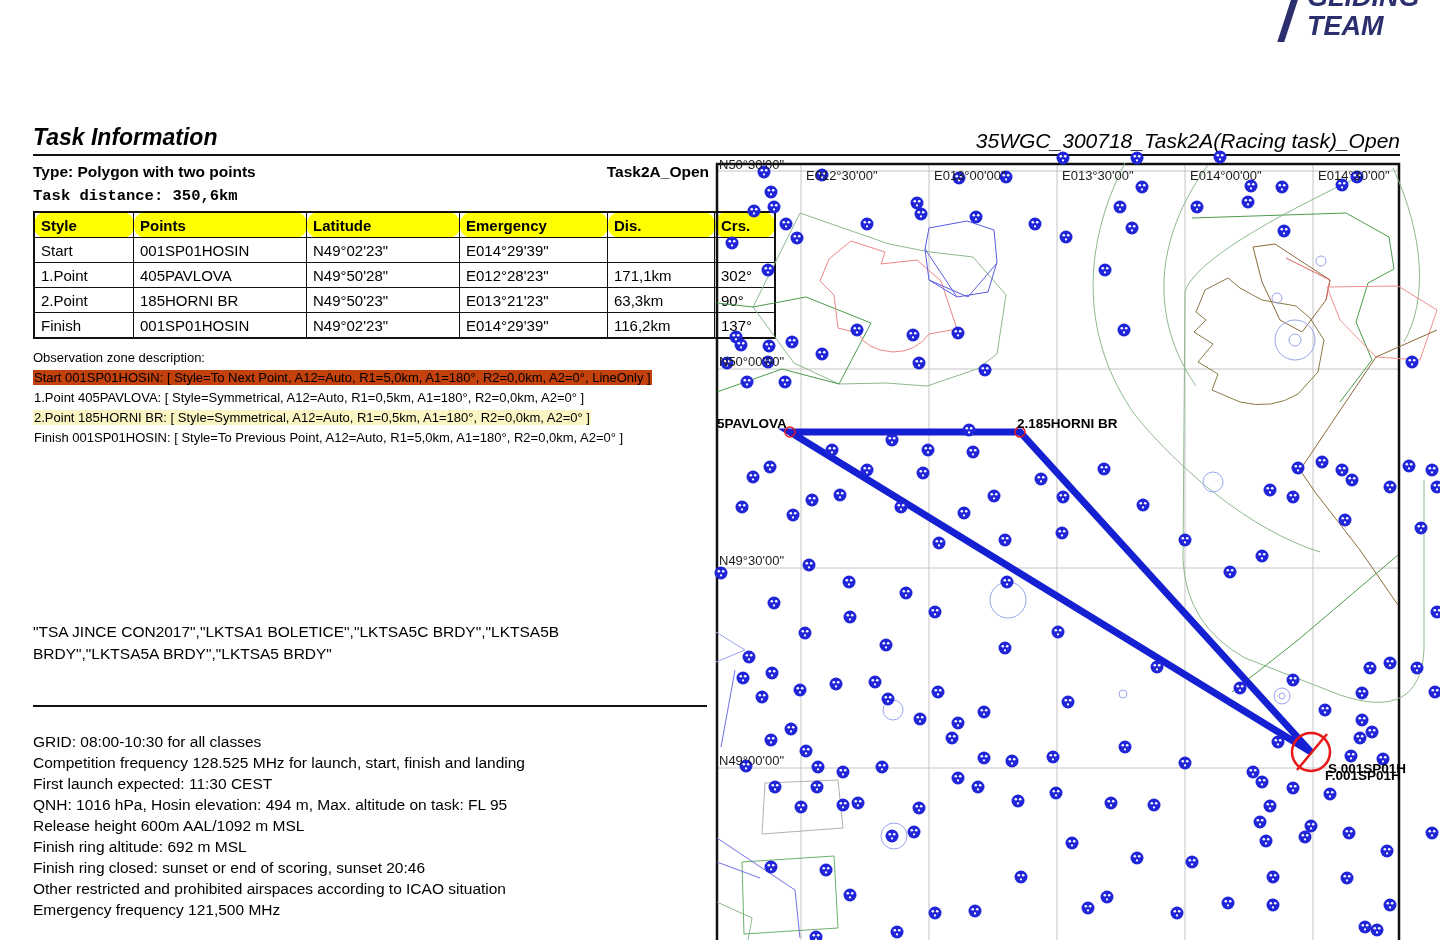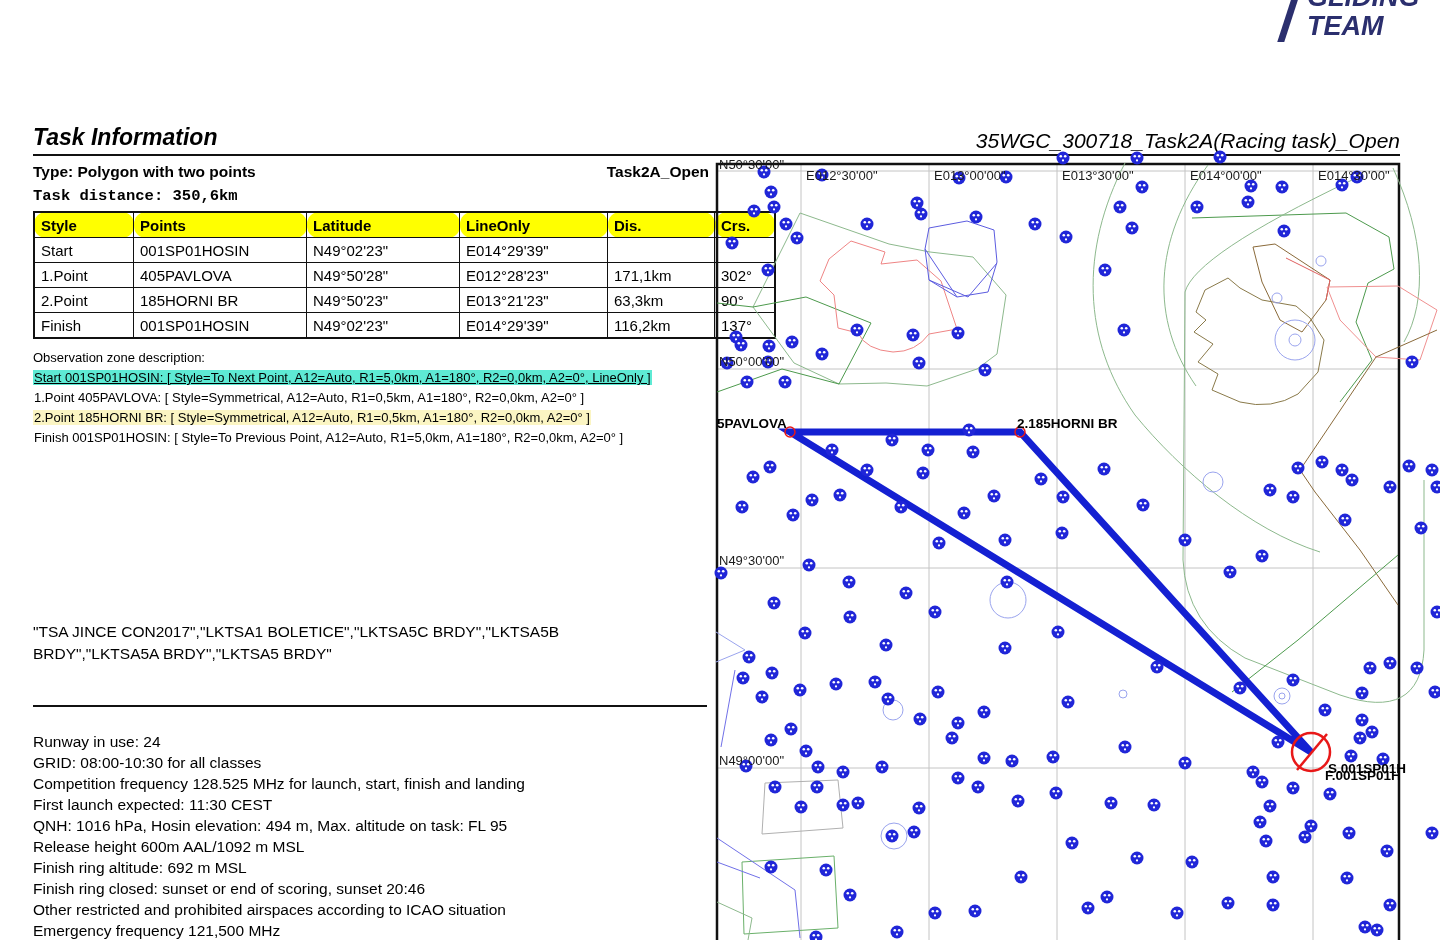--- a/index.html
+++ b/index.html
@@ -39,21 +39,21 @@
   <span>Type: Polygon with two points</span>
 </div>
 <div class="abs dist-line">Task distance: 350,6km</div>
 
 <table class="abs task">
   <thead>
       <tr id="task-thead-row">
         <th style="width: 88px; background: rgb(255, 255, 0);">Style</th>
         <th style="width: 162px; background: rgb(255, 255, 0);">Points</th>
         <th style="width: 142px; background: rgb(255, 255, 0); margin-left: 41px;">Latitude</th>
-        <th style="width: 137px; background: rgb(255, 255, 0);">LineOnly</th>
+        <th style="width: 137px; background: rgb(255, 255, 0);">Emergency</th>
         <th style="width: 96px; background: rgb(255, 255, 0);">Dis.</th>
         <th style="width: 49px; background: rgb(255, 255, 0);">Crs.</th>
       </tr>
     </thead>
   <tbody id="task-tbody">
       <tr>
         <td>Start</td>
         <td>001SP01HOSIN</td>
         <td>N49°02'23"</td>
         <td>E014°29'39"</td>
@@ -83,39 +83,38 @@
         <td>E014°29'39"</td>
         <td>116,2km</td>
         <td>137°</td>
       </tr>
     </tbody>
 </table>
 
 <div class="abs obs">
   <div>Observation zone description:</div>
   <div id="obs-lines">
-      <div class="line"><span style="background: #5eead4; text-decoration: underline;">Start 001SP01HOSIN: [ Style=To Next Point, A12=Auto, R1=5,0km, A1=180°, R2=0,0km, A2=0°, LineOnly ]</span></div>
+      <div class="line"><span style="background: #c2410c;">Start 001SP01HOSIN: [ Style=To Next Point, A12=Auto, R1=5,0km, A1=180°, R2=0,0km, A2=0°, LineOnly ]</span></div>
       <div class="line"><span>1.Point 405PAVLOVA: [ Style=Symmetrical, A12=Auto, R1=0,5km, A1=180°, R2=0,0km, A2=0° ]</span></div>
       <div class="line"><span style="background: rgb(251, 245, 195);">2.Point 185HORNI BR: [ Style=Symmetrical, A12=Auto, R1=0,5km, A1=180°, R2=0,0km, A2=0° ]</span></div>
       <div class="line"><span>Finish 001SP01HOSIN: [ Style=To Previous Point, A12=Auto, R1=5,0km, A1=180°, R2=0,0km, A2=0° ]</span></div>
     </div>
 </div>
 
 <div class="abs inactive">
   <div id="airspace-lines">
       <div>"TSA JINCE CON2017","LKTSA1 BOLETICE","LKTSA5C BRDY","LKTSA5B</div>
       <div>BRDY","LKTSA5A BRDY","LKTSA5 BRDY"</div>
     </div>
 </div>
 
 <div class="abs rule2"></div>
 
 <div class="abs briefing">
   <div id="briefing-lines">
-      <div>Runway in use: 24</div>
       <div>GRID: 08:00-10:30 for all classes</div>
       <div>Competition frequency 128.525 MHz for launch, start, finish and landing</div>
       <div>First launch expected: 11:30 CEST</div>
       <div>QNH: 1016 hPa, Hosin elevation: 494 m, Max. altitude on task: FL 95</div>
       <div>Release height 600m AAL/1092 m MSL</div>
       <div>Finish ring altitude: 692 m MSL</div>
       <div>Finish ring closed: sunset or end of scoring, sunset 20:46</div>
       <div>Other restricted and prohibited airspaces according to ICAO situation</div>
       <div>Emergency frequency 121,500 MHz</div>
     </div>

